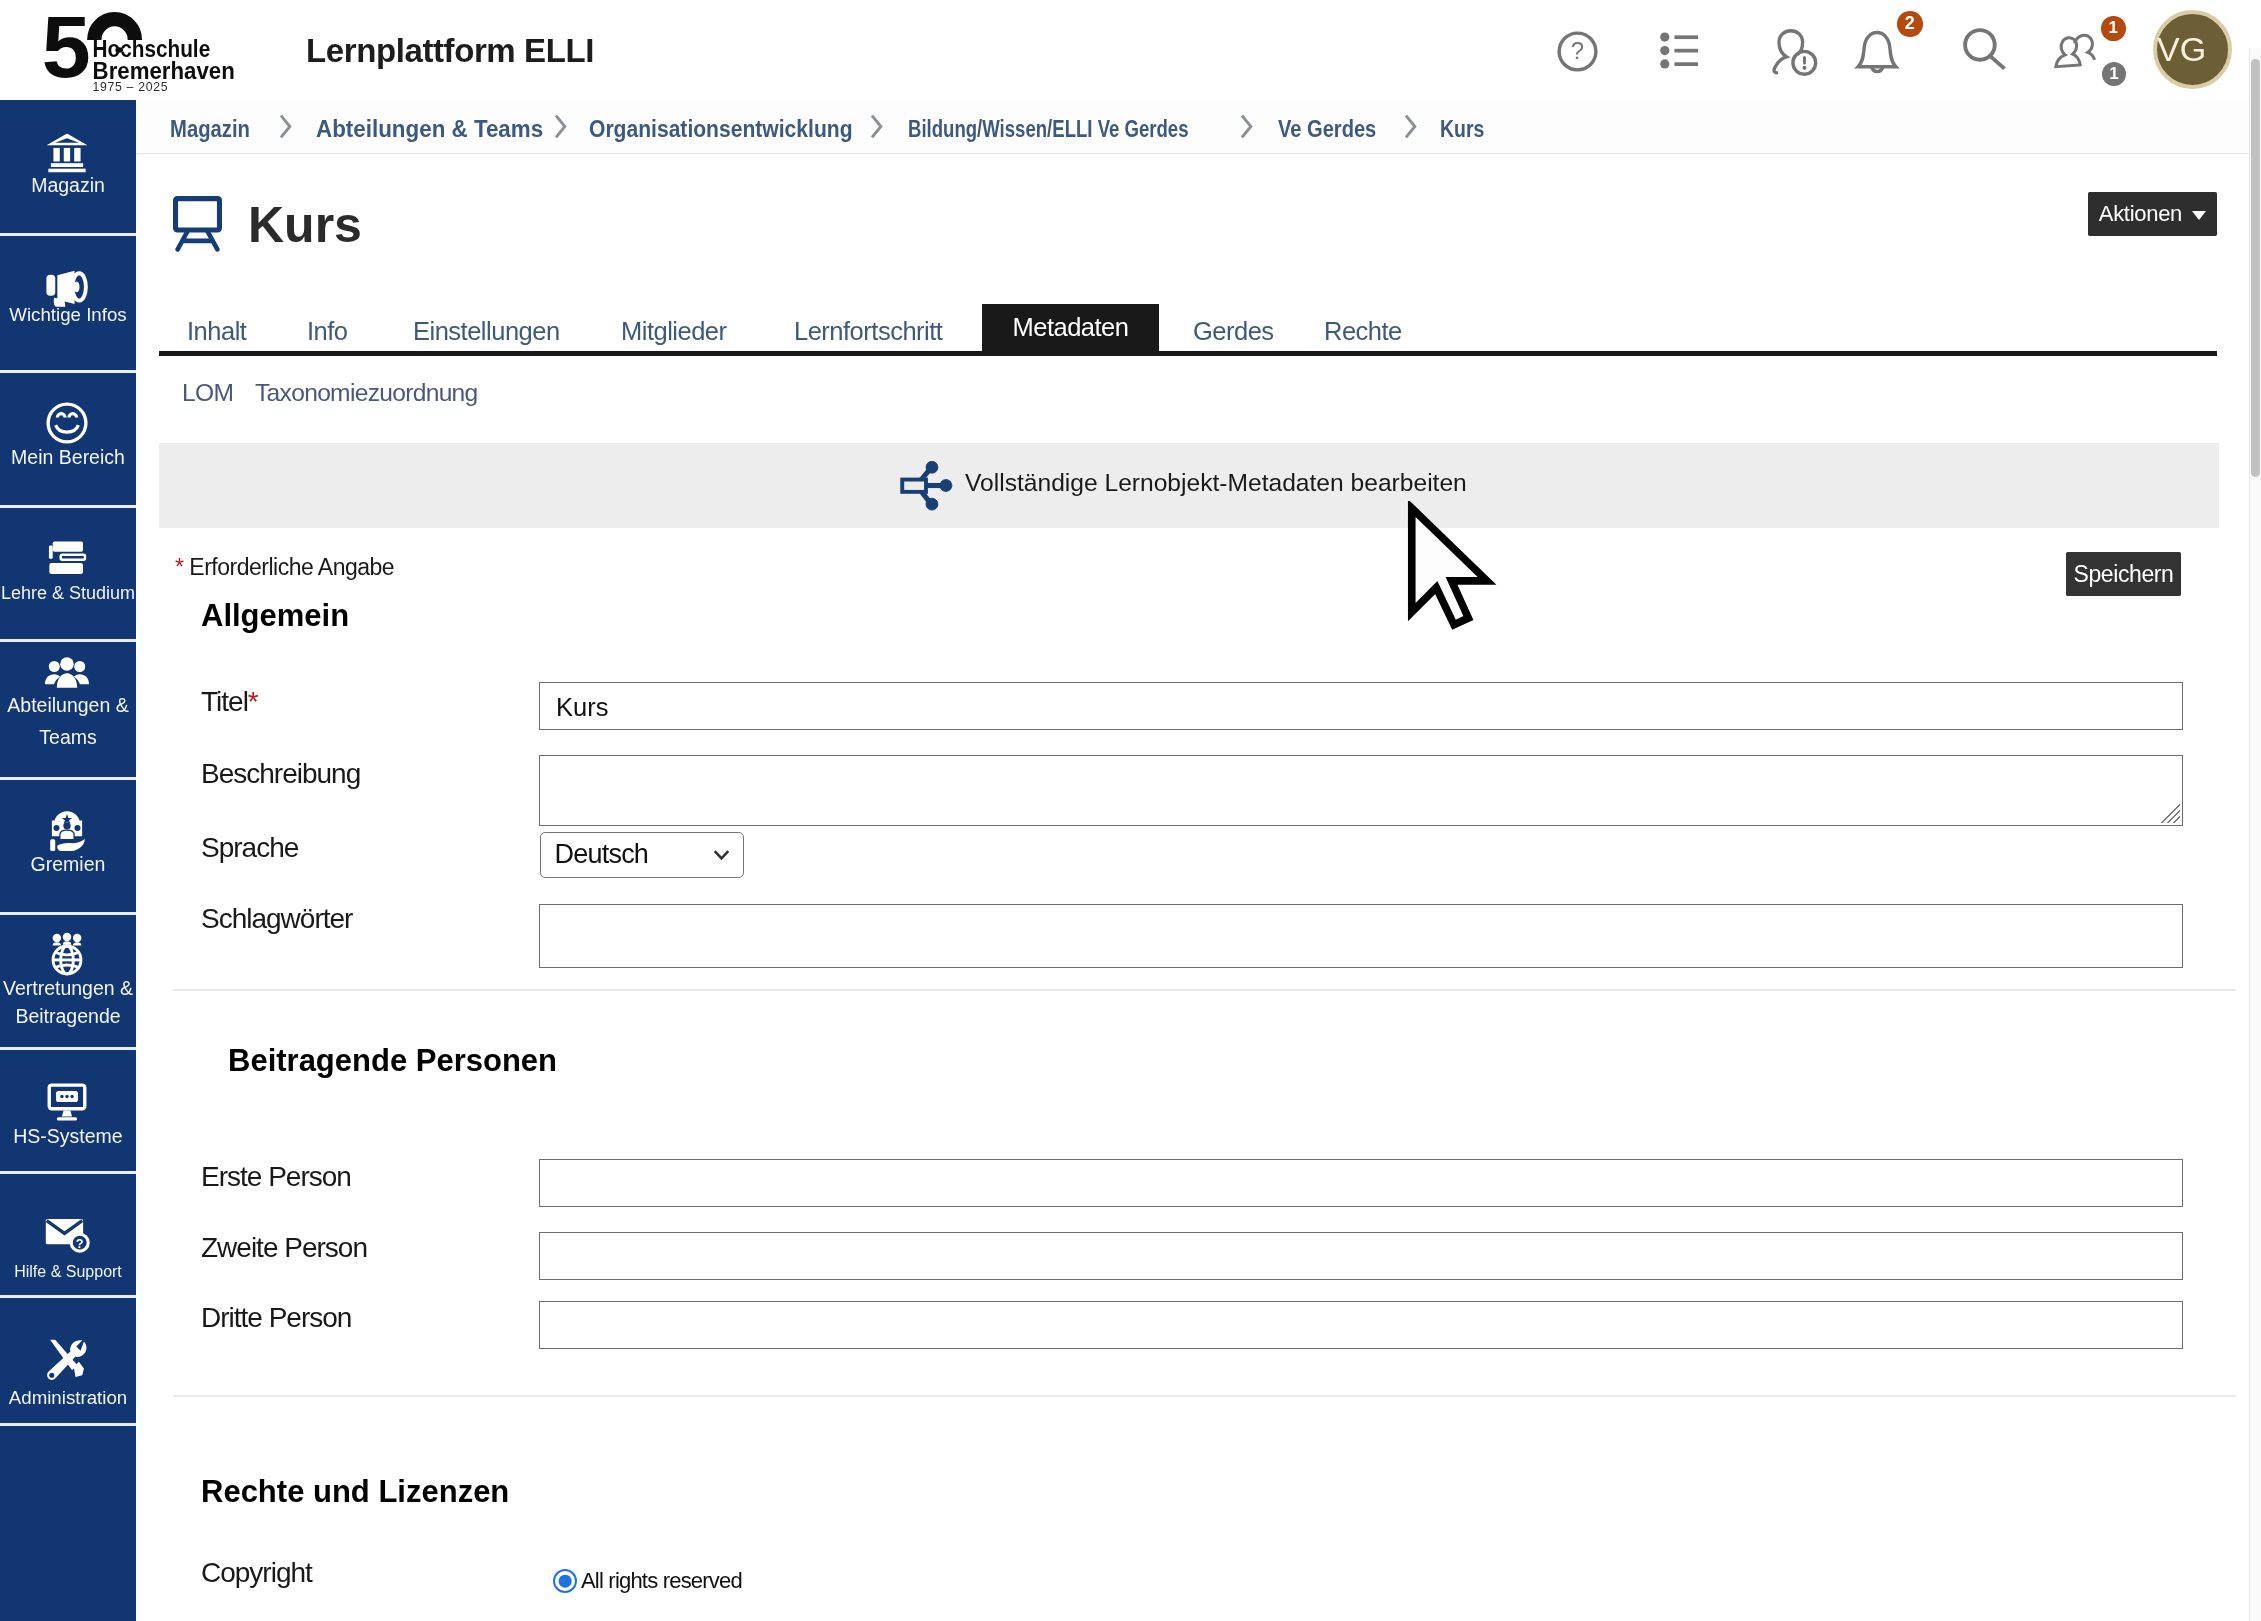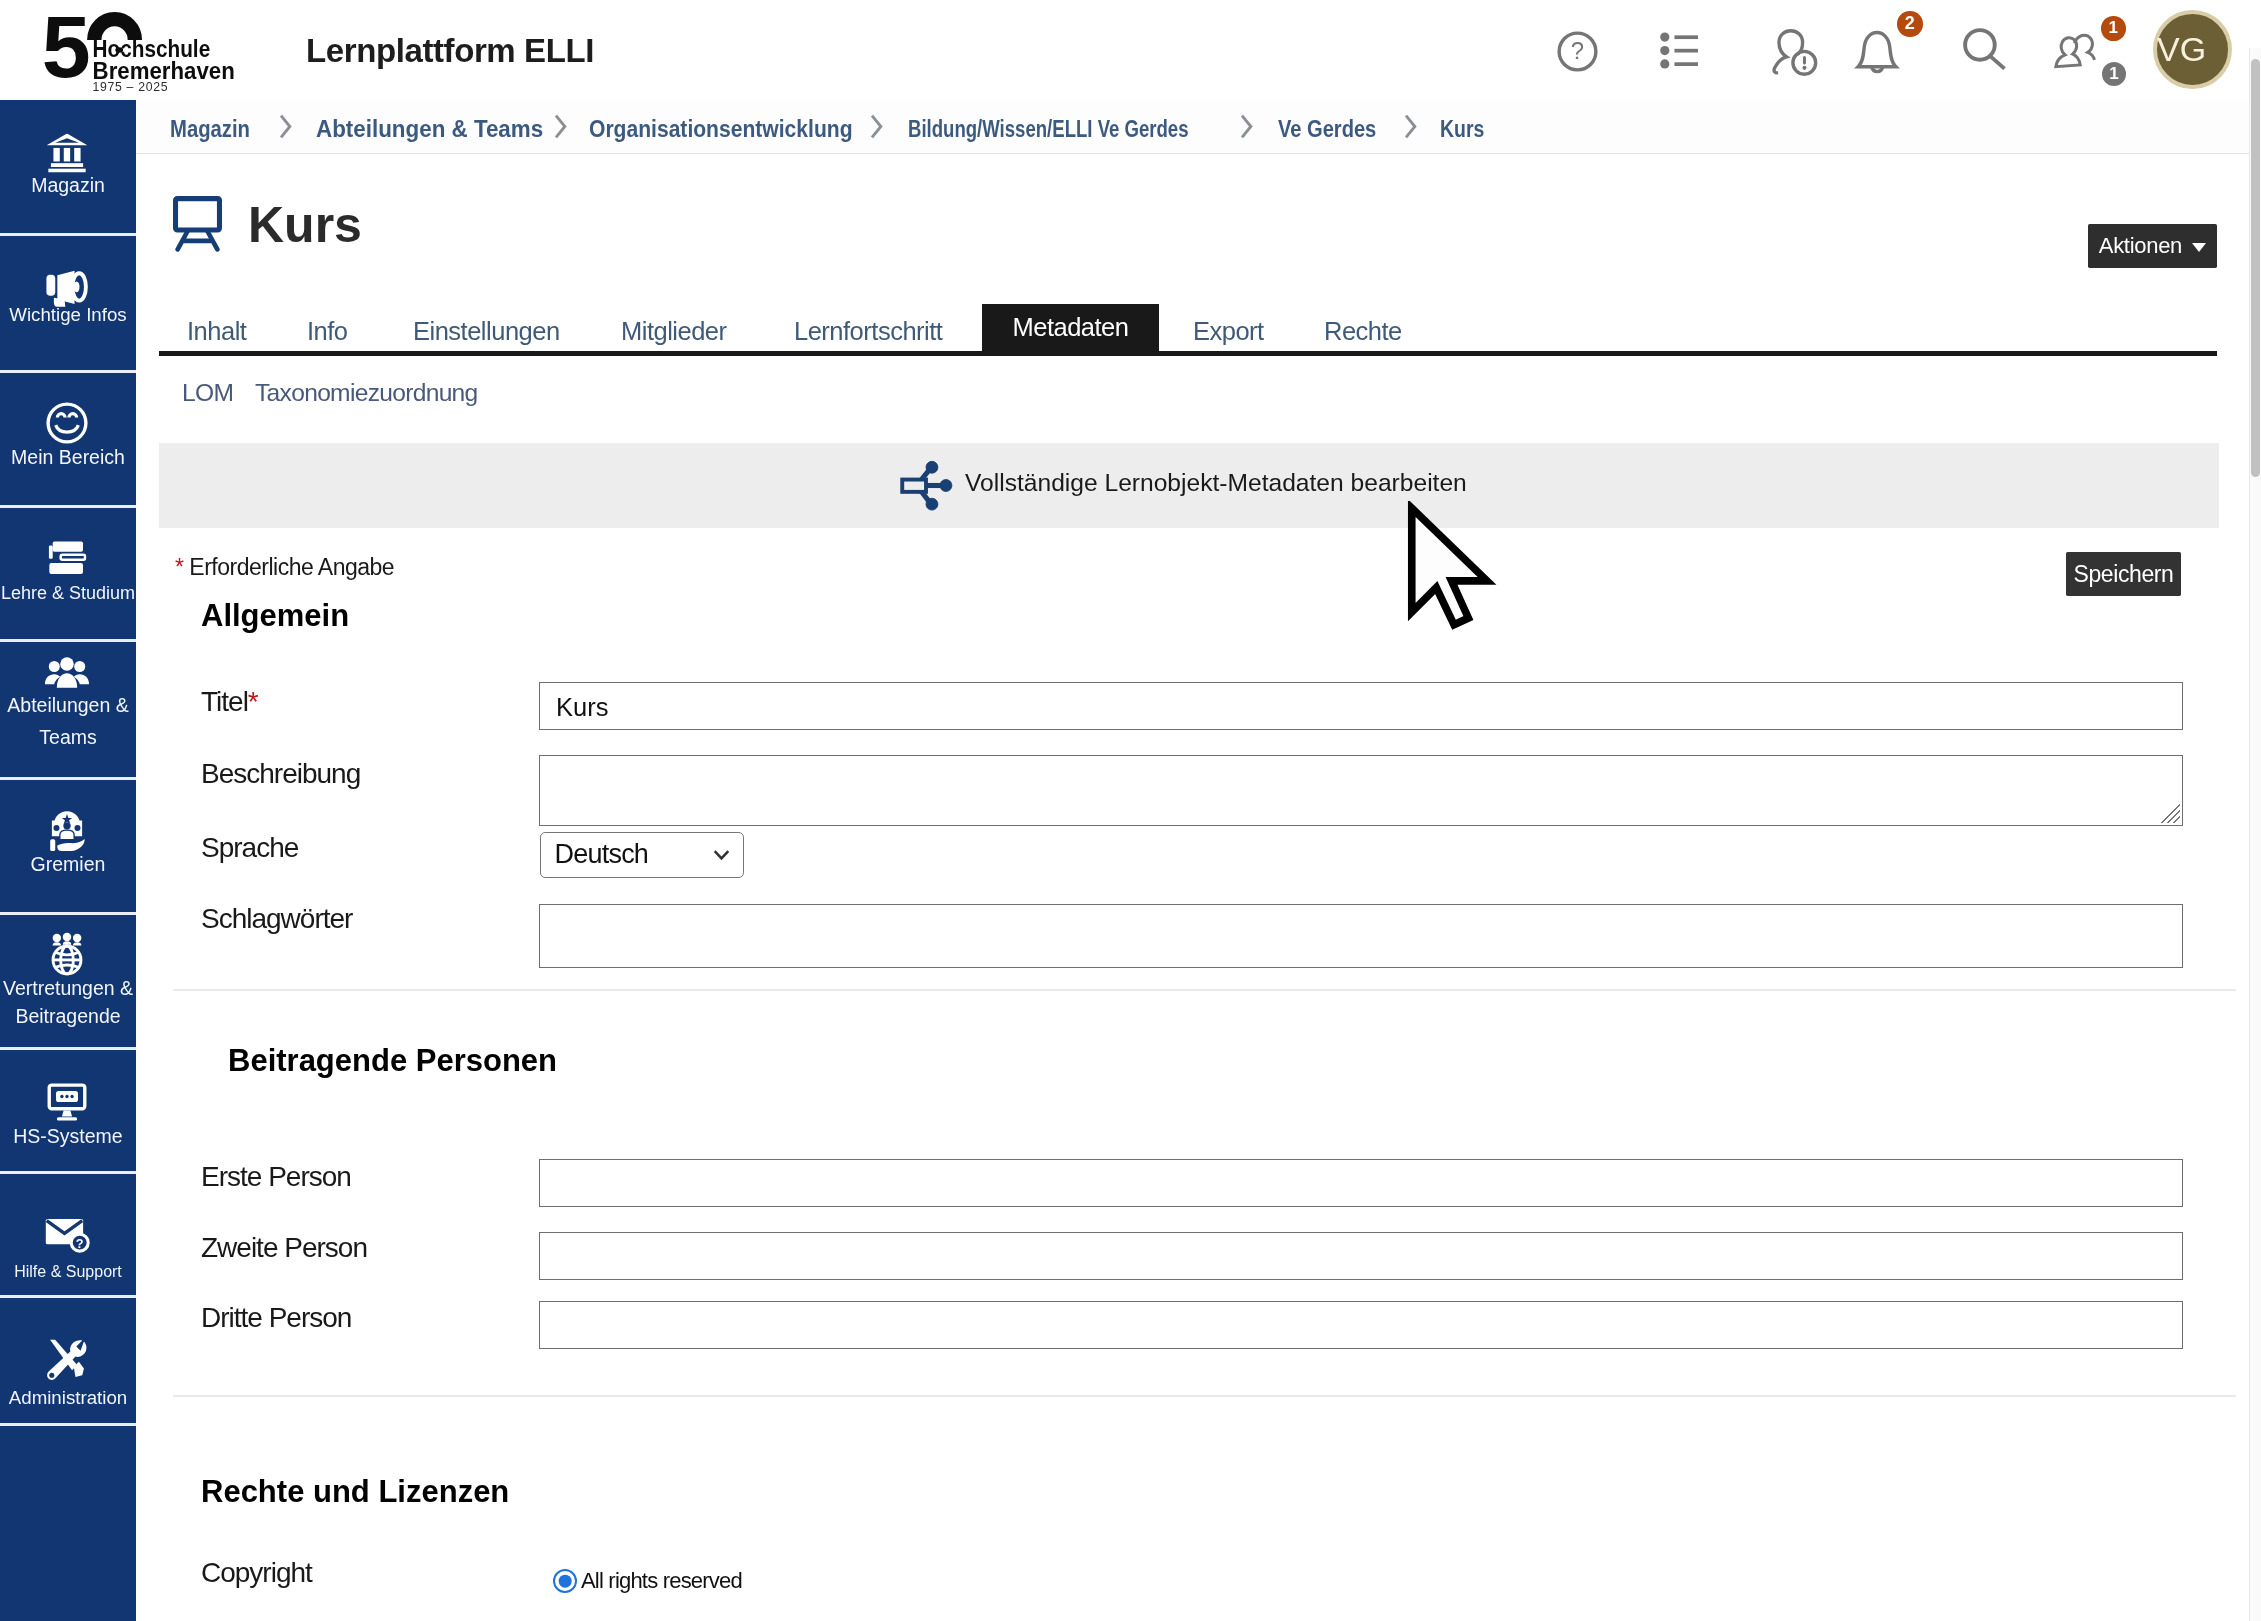--- a/index.html
+++ b/index.html
@@ -23,21 +23,21 @@
   .side-sep { position:absolute; left:0; width:136px; height:2.5px; background:#e9eef7; }
   .side-label { position:absolute; left:0; width:136px; text-align:center; font-size:19.5px; color:#f2f5fb; line-height:29px; white-space:nowrap; }
   .side-ic { position:absolute; left:67px; transform:translate(-50%,-50%); }
 
   
   #crumbbar { position:absolute; left:136px; top:100px; width:2125px; height:54px; background:#fdfdfd; border-bottom:1.7px solid #e3e3e3; }
   .crumb { position:absolute; top:100px; height:53px; line-height:53px; font-size:24.6px; font-weight:700; color:#3c5a80; white-space:nowrap; transform-origin:left center; }
 
   
   #title-kurs { position:absolute; left:248px; top:196px; font-size:50px; font-weight:700; color:#2b2b2b; }
-  #btn-aktionen { position:absolute; left:2088px; top:192px; width:129px; height:44px; background:#2e2e2e; color:#fff; font-size:22px; letter-spacing:-0.3px; display:flex; align-items:center; justify-content:center; gap:10.2px; border-radius:1.7px;margin-top:32px; }
+  #btn-aktionen { position:absolute; left:2088px; top:192px; width:129px; height:44px; background:#2e2e2e; color:#fff; font-size:22px; letter-spacing:-0.3px; display:flex; align-items:center; justify-content:center; gap:10.2px; border-radius:1.7px; }
   #btn-aktionen .caret { width:0; height:0; border-left:7.6px solid transparent; border-right:7.6px solid transparent; border-top:9.3px solid #fff; margin-top:3.4px; }
 
   
   .tab { position:absolute; top:312px; height:39px; line-height:39px; font-size:25.5px; letter-spacing:-0.5px; color:#3f5a78; white-space:nowrap; }
   #tab-line { position:absolute; left:159px; top:351px; width:2058px; height:5.1px; background:#191919; }
   #tab-active { position:absolute; left:982px; top:304px; width:177px; height:47px; background:#191919; color:#fff; font-size:25.5px; letter-spacing:-0.5px; display:flex; align-items:center; justify-content:center; }
   .subtab { position:absolute; top:377px; height:32px; line-height:32px; font-size:24.6px; letter-spacing:-0.7px; color:#48597a; }
 
   
   #graybar { position:absolute; left:159px; top:443px; width:2060px; height:85px; background:#ededed; display:flex; align-items:center; justify-content:center; gap:20.4px; }
@@ -322,21 +322,21 @@
       <span>Aktionen</span>
       <span class="caret"></span>
     </div>
 
   <div class="tab" style="left:187px;">Inhalt</div>
   <div class="tab" style="left:307px;">Info</div>
   <div class="tab" style="left:413px;">Einstellungen</div>
   <div class="tab" style="left:621px;">Mitglieder</div>
   <div class="tab" style="left:794px;">Lernfortschritt</div>
   <div id="tab-active">Metadaten</div>
-  <div class="tab" style="left:1193px;">Export</div>
+  <div class="tab" style="left:1193px;">Gerdes</div>
   <div class="tab" style="left:1324px;">Rechte</div>
   <div id="tab-line"></div>
   <div class="subtab" style="left:182px; ">LOM</div>
   <div class="subtab" style="left:255px;">Taxonomiezuordnung</div>
 
   <div id="graybar"></div>
   <svg class="abs" style="left:898px; top:460px;" width="56" height="51" viewBox="0 0 66 60">
     <g stroke="#1a3f72" fill="#1a3f72">
       <line x1="26" y1="25" x2="39" y2="9" stroke-width="6"></line>
       <line x1="32" y1="30" x2="56" y2="30" stroke-width="6"></line>

